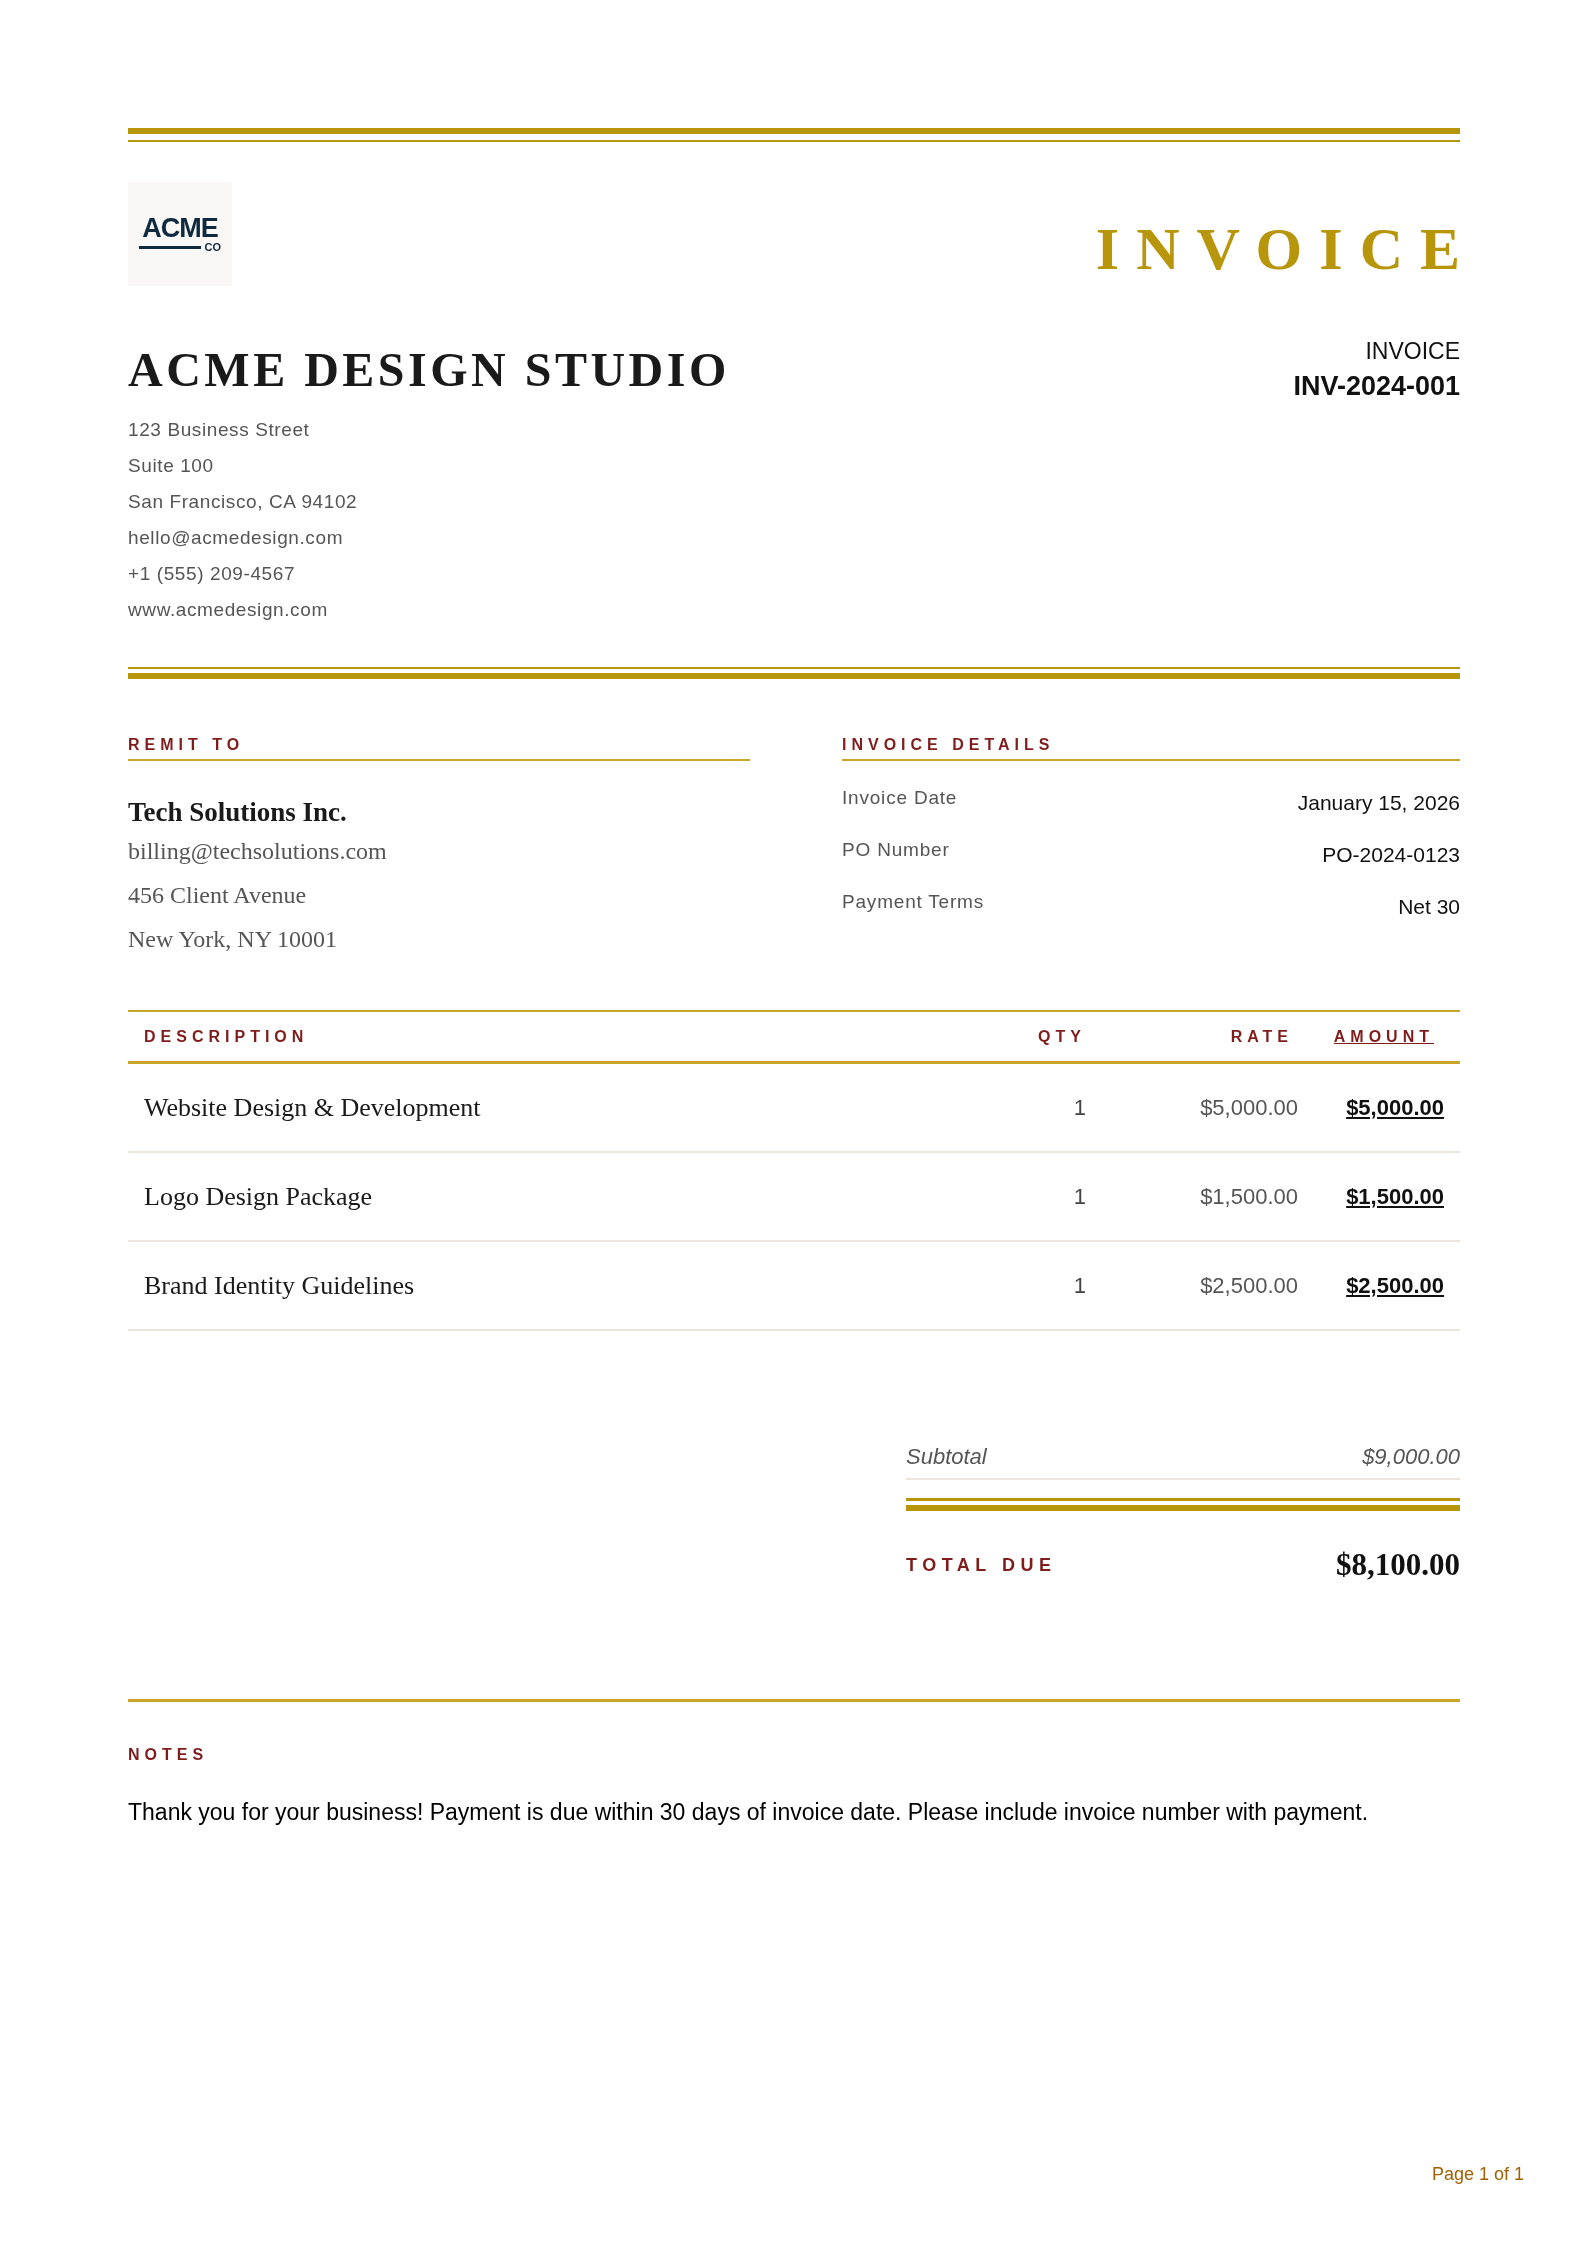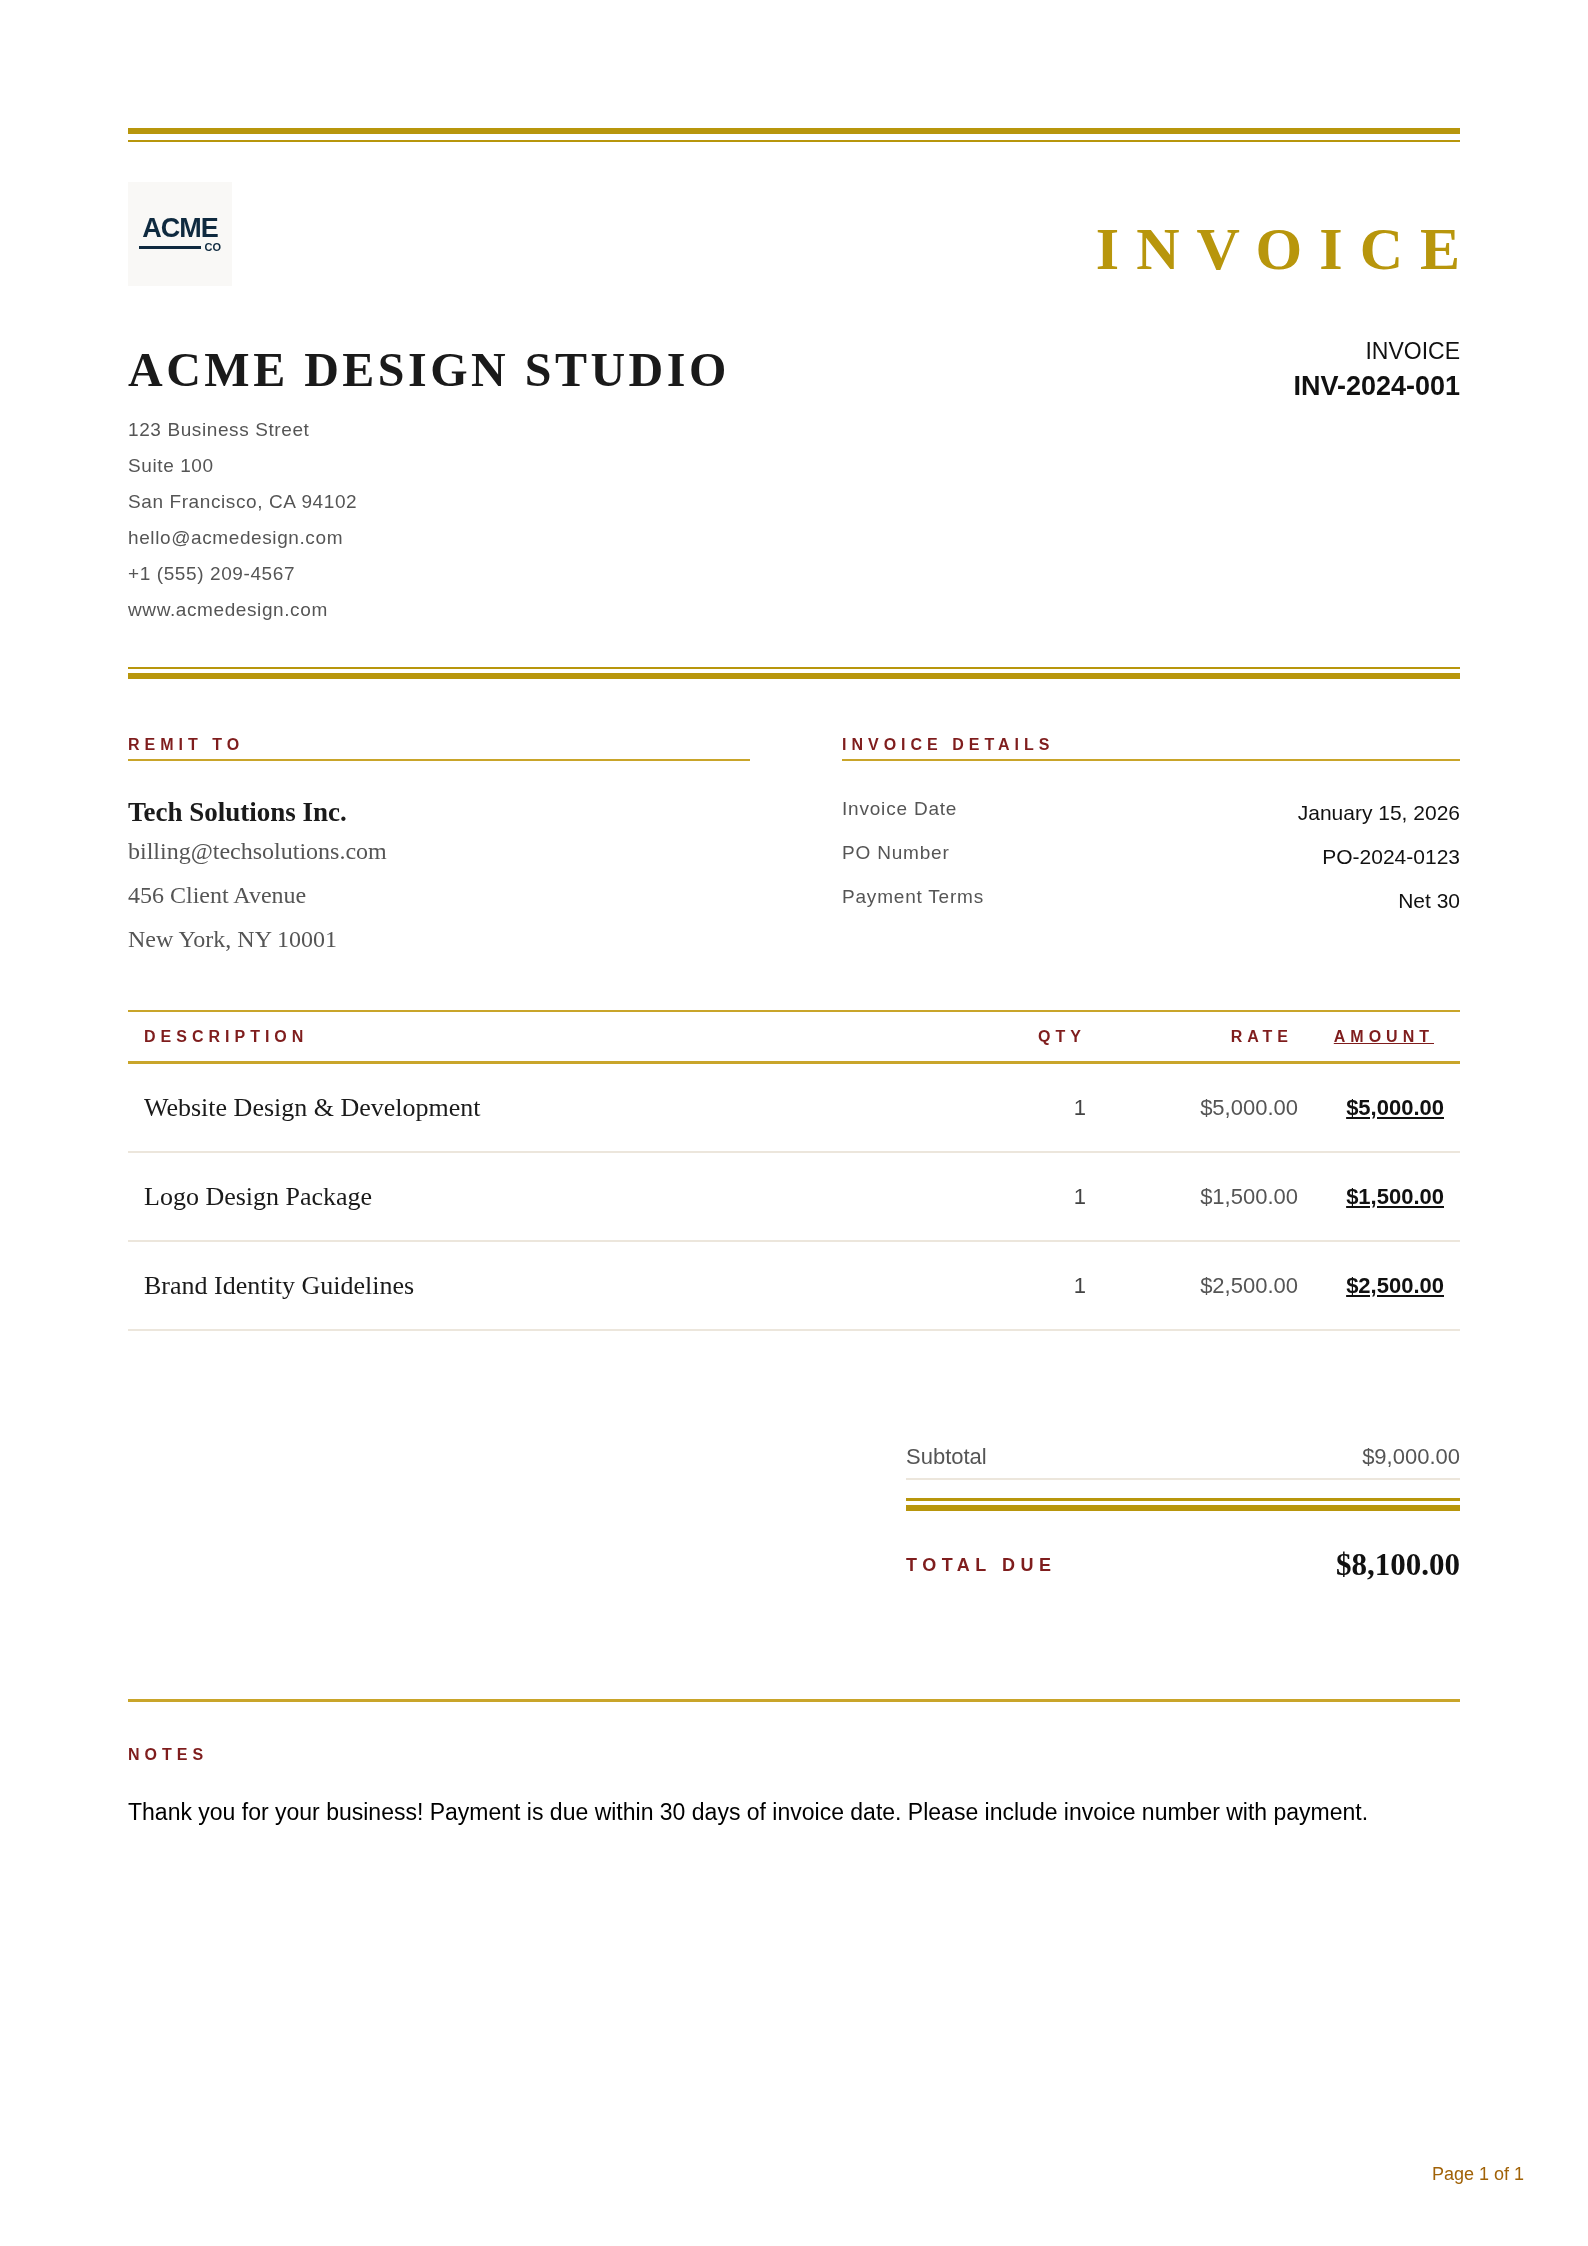--- a/index.html
+++ b/index.html
@@ -37,21 +37,21 @@
   .sec-under { height: 2px; background: #c9a52a; }
 
   .remit { position: absolute; left: 0; top: 735px; width: 622px; }
   .remit .sec-under { margin-top: 4px; }
   .client-name { font-family: "Liberation Serif", serif; font-weight: 700; font-size: 27px; color: #1a1a1a; margin-top: 34px; line-height: 34px; }
   .client-line { font-family: "Liberation Serif", serif; font-size: 24px; color: #555; line-height: 44px; }
 
   .details { position: absolute; left: 714px; top: 735px; width: 618px; }
   .details .sec-under { margin-top: 4px; }
   .detail-rows { margin-top: 26px; }
-  .detail-row { display: flex; justify-content: space-between; align-items: center; height: 44px; }
+  .detail-row { display: flex; justify-content: space-between; align-items: flex-start; height: 44px; margin-top: 8px; }
   .detail-key { font-size: 19px; color: #555; letter-spacing: 0.8px; }
   .detail-val { font-size: 21px; color: #111; position: relative; top: 4px; }
 
   
   .items { position: absolute; left: 0; top: 1010px; width: 1332px; }
   .t-top { height: 2px; background: #c9a52a; }
   .t-head { display: flex; height: 52px; align-items: center; border-bottom: 3px solid #c9a52a; }
   .t-head .sec-label { letter-spacing: 5px; }
   .col-desc { width: 844px; padding-left: 16px; }
   .col-qty { width: 130px; text-align: right; padding-right: 16px; }
@@ -60,21 +60,21 @@
   .t-head .col-qty, .t-head .col-rate, .t-head .col-amt { margin-right: -5px; }
   .t-row { display: flex; height: 89px; align-items: center; border-bottom: 2px solid #ece6dc; }
   .t-row .col-desc { font-family: "Liberation Serif", serif; font-size: 26px; color: #1a1a1a; }
   .t-row .col-qty { font-size: 22px; color: #444; }
   .t-row .col-rate { font-size: 22px; color: #555; }
   .t-row .col-amt { font-size: 22px; font-weight: 700; color: #111; }
 
   
   .totals { position: absolute; left: 778px; top: 1436px; width: 554px; }
   .tot-row { display: flex; justify-content: space-between; align-items: center; height: 44px; border-bottom: 2px solid #ece6dc; margin-bottom: 18px; }
-  .tot-row .k, .tot-row .v { font-size: 22px; color: #555; }
+  .tot-row .k, .tot-row .v { font-size: 22px; color: #555; font-style: italic; }
   .tot-row.discount .k, .tot-row.discount .v { color: #c0141c; }
   .tot-rule-thin { height: 3px; background: #b8960c; margin-top: 0px; }
   .tot-rule-thick { height: 6px; background: #b8960c; margin-top: 4px; }
   .total-due { display: flex; justify-content: space-between; align-items: center; margin-top: 36px; }
   .total-due .sec-label { font-size: 18px; letter-spacing: 5.5px; }
   .total-amt { font-family: "Liberation Serif", serif; font-weight: 700; font-size: 31px; color: #111; }
 
   
   .notes-div { position: absolute; left: 0; top: 1699px; width: 1332px; height: 3px; background: #c9a52a; }
   .notes { position: absolute; left: 0; top: 1745px; }

